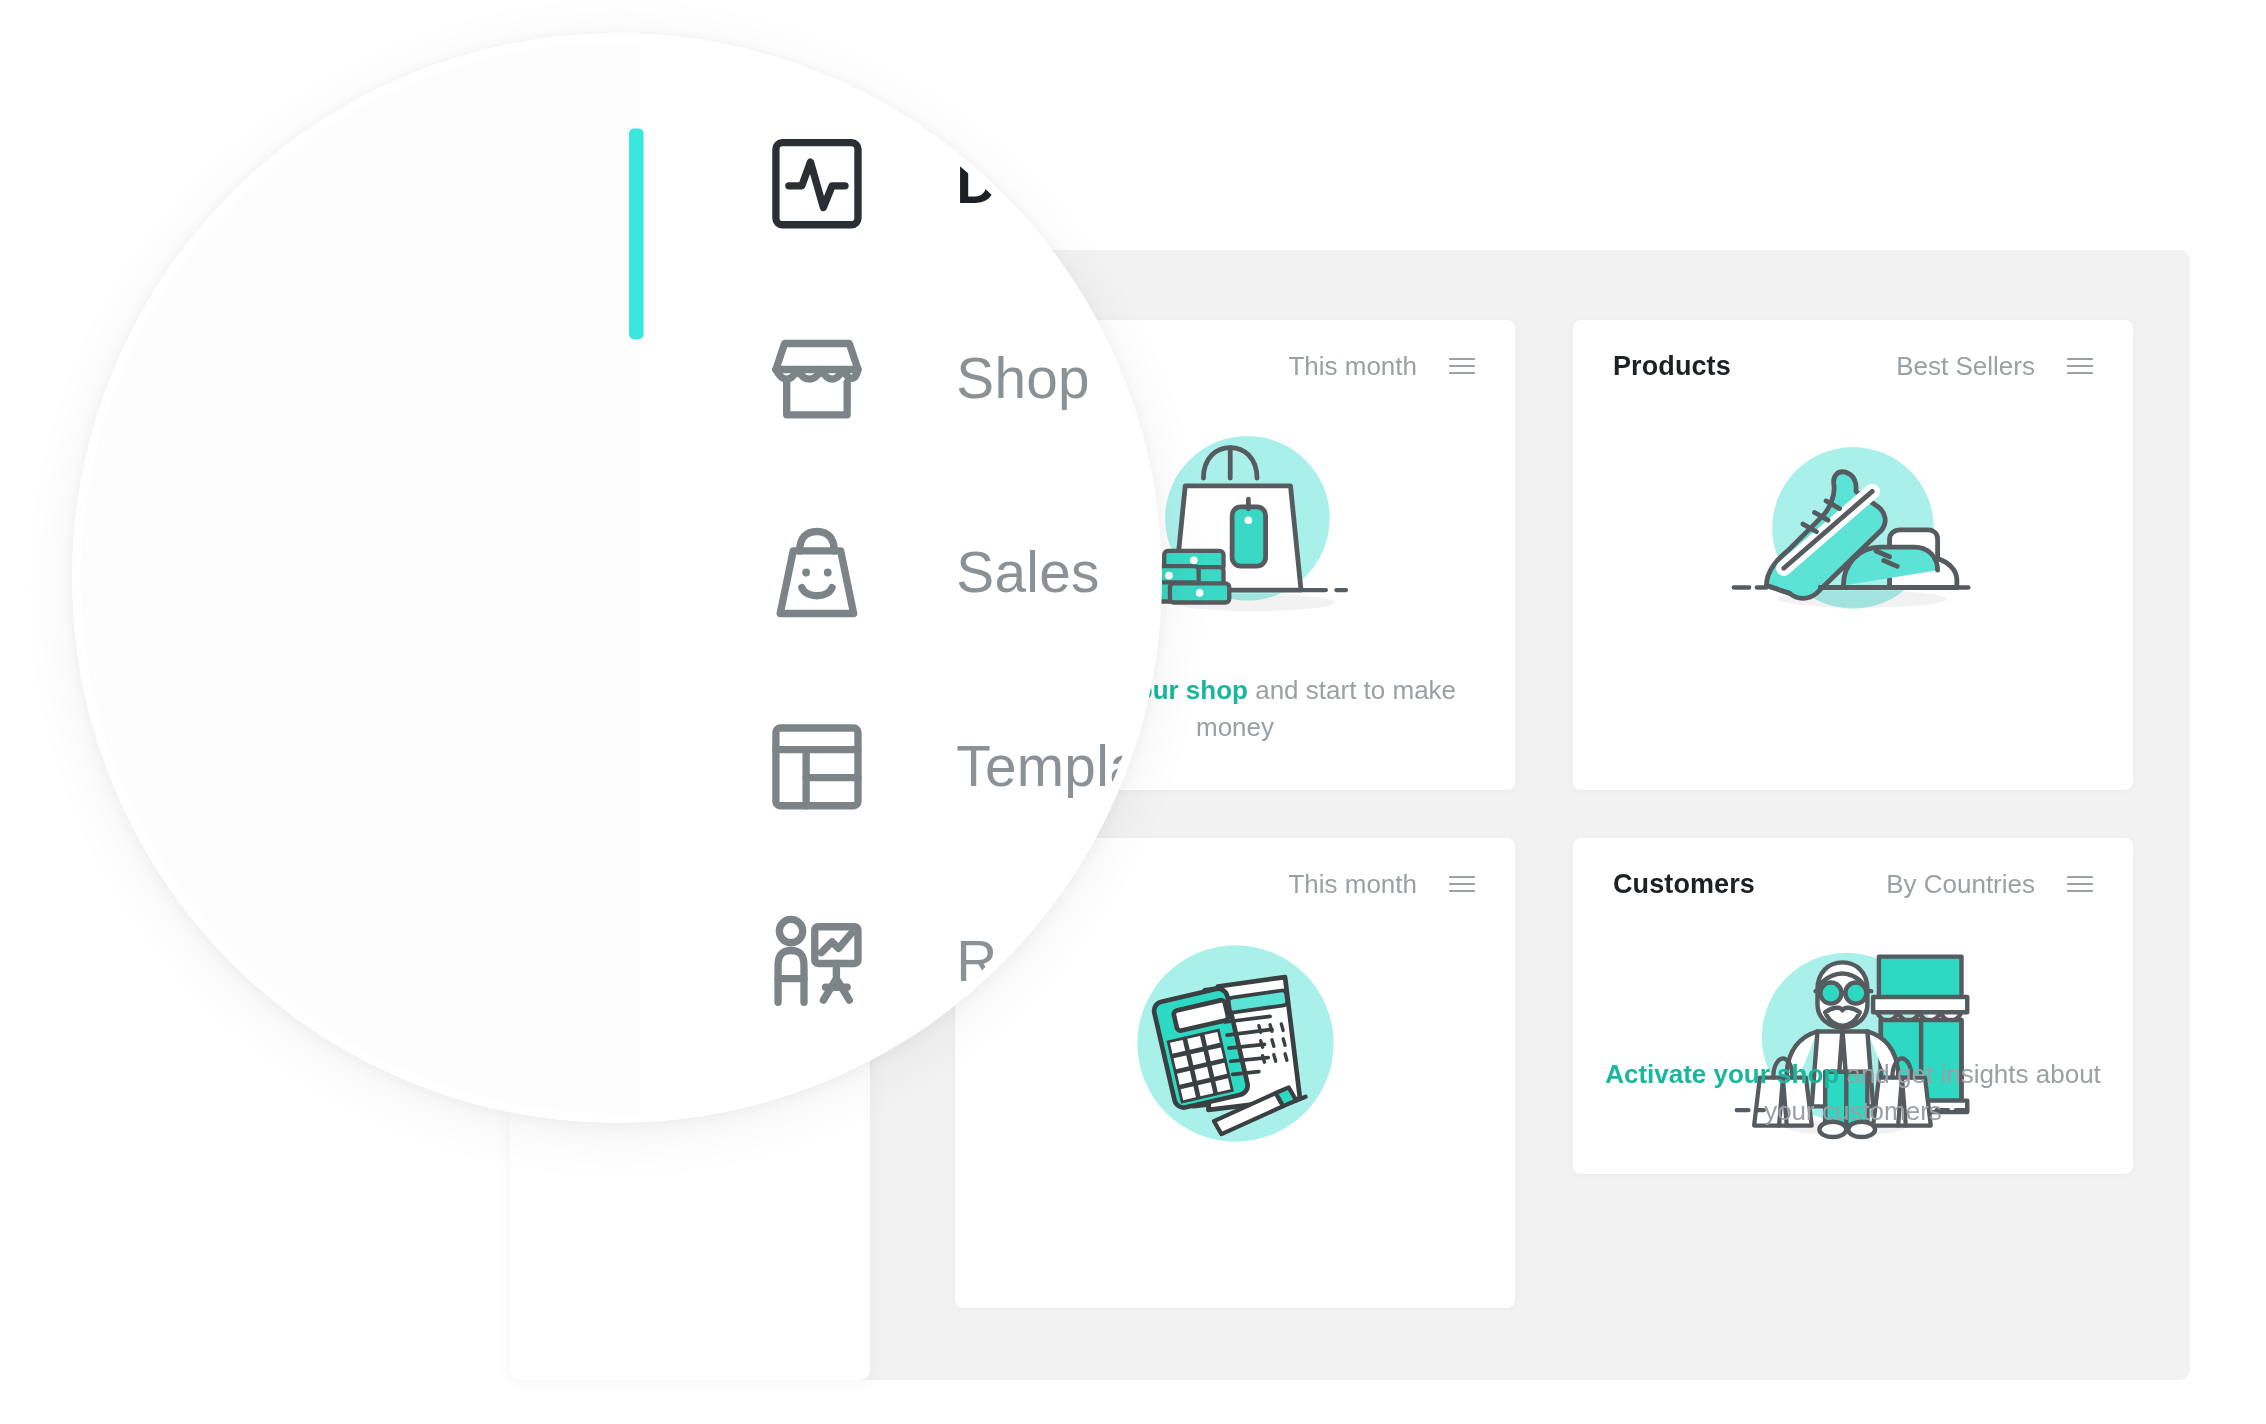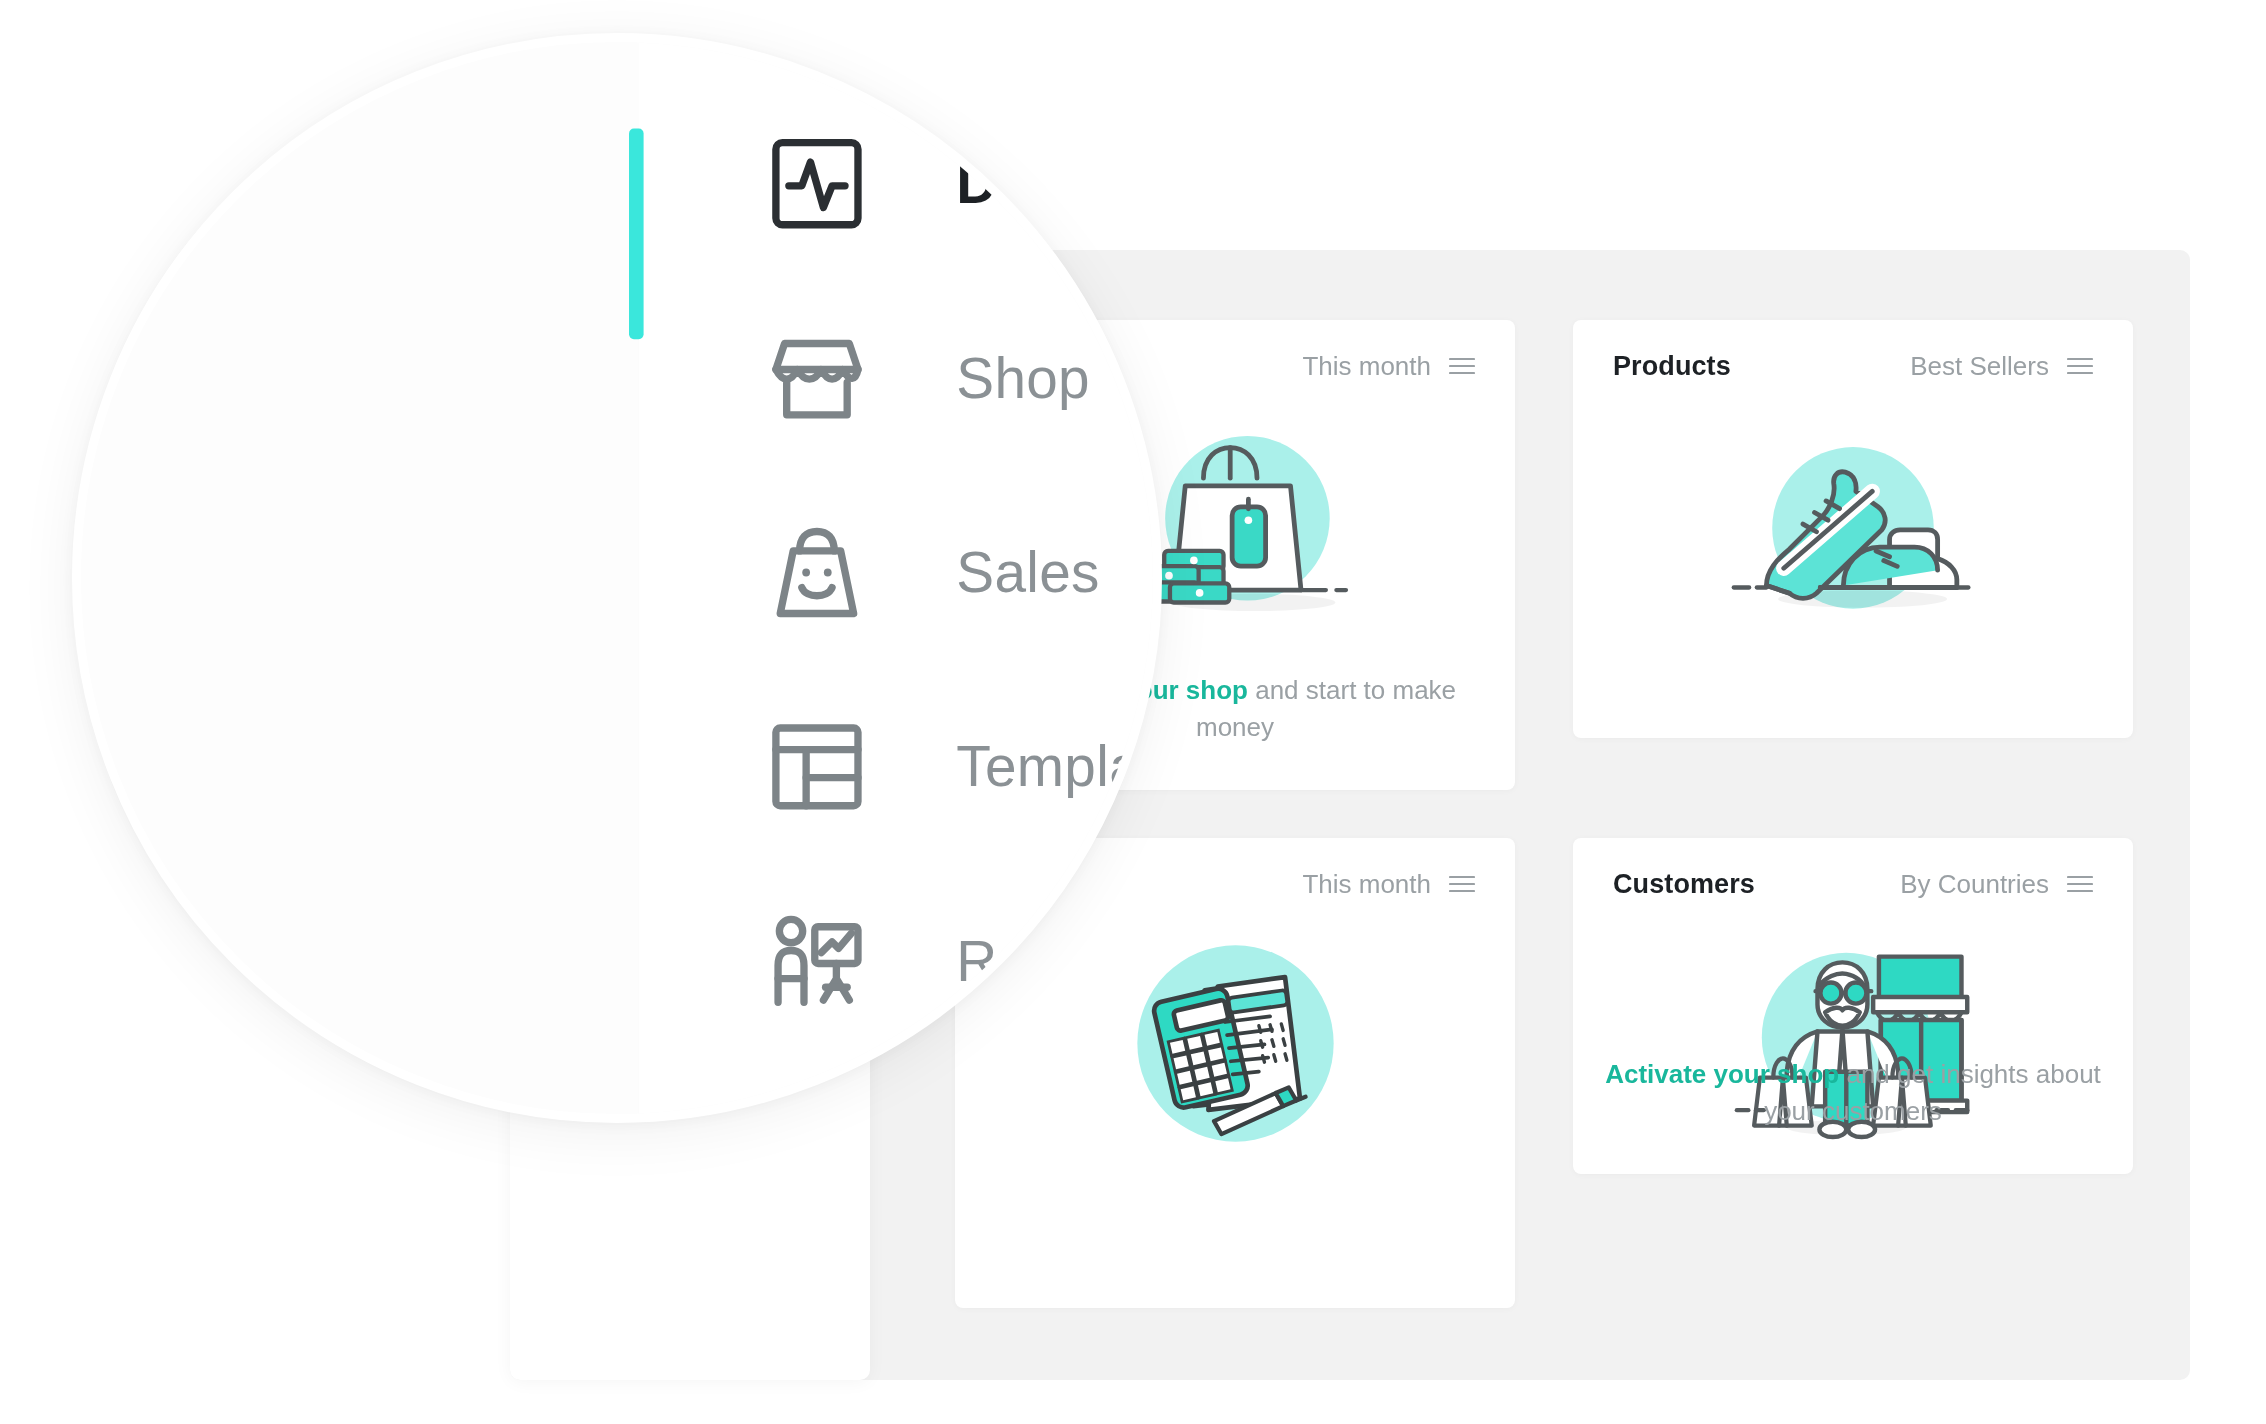--- a/index.html
+++ b/index.html
@@ -63,38 +63,38 @@
 
   
   .card{
     position:absolute;
     background:#ffffff;
     border-radius:8px;
     box-shadow:0 1px 6px rgba(0,0,0,.035);
     box-sizing:border-box;
   }
   #card-shop{     left:955px;  top:320px;  width:560px; height:470px; }
-  #card-products{ left:1573px; top:320px;  width:560px; height:418px; }
+  #card-products{ left:1573px; top:320px;  width:560px; height:470px; }
   #card-reports{  left:955px;  top:838px;  width:560px; height:470px; }
   #card-customers{left:1573px; top:838px;  width:560px; height:336px; }
 
   .card-head{
     position:absolute;left:0;top:0;
     width:100%;height:92px;
     display:flex;align-items:center;
     padding:0 40px;
     box-sizing:border-box;
   }
   .card-title{
     font-size:27px;font-weight:700;color:#1d2125;
     letter-spacing:.1px;
   }
   .card-head-right{
     margin-left:auto;
-    display:flex;align-items:center;gap:18px;
+    display:flex;align-items:center;gap:32px;
   }
   .card-filter{
     font-size:26px;color:#9aa0a4;white-space:nowrap;
   }
   .burger{
     width:26px;height:20px;display:block;color:#9aa0a4;
   }
 
   .card-art{
     position:absolute;left:0;top:80px;

